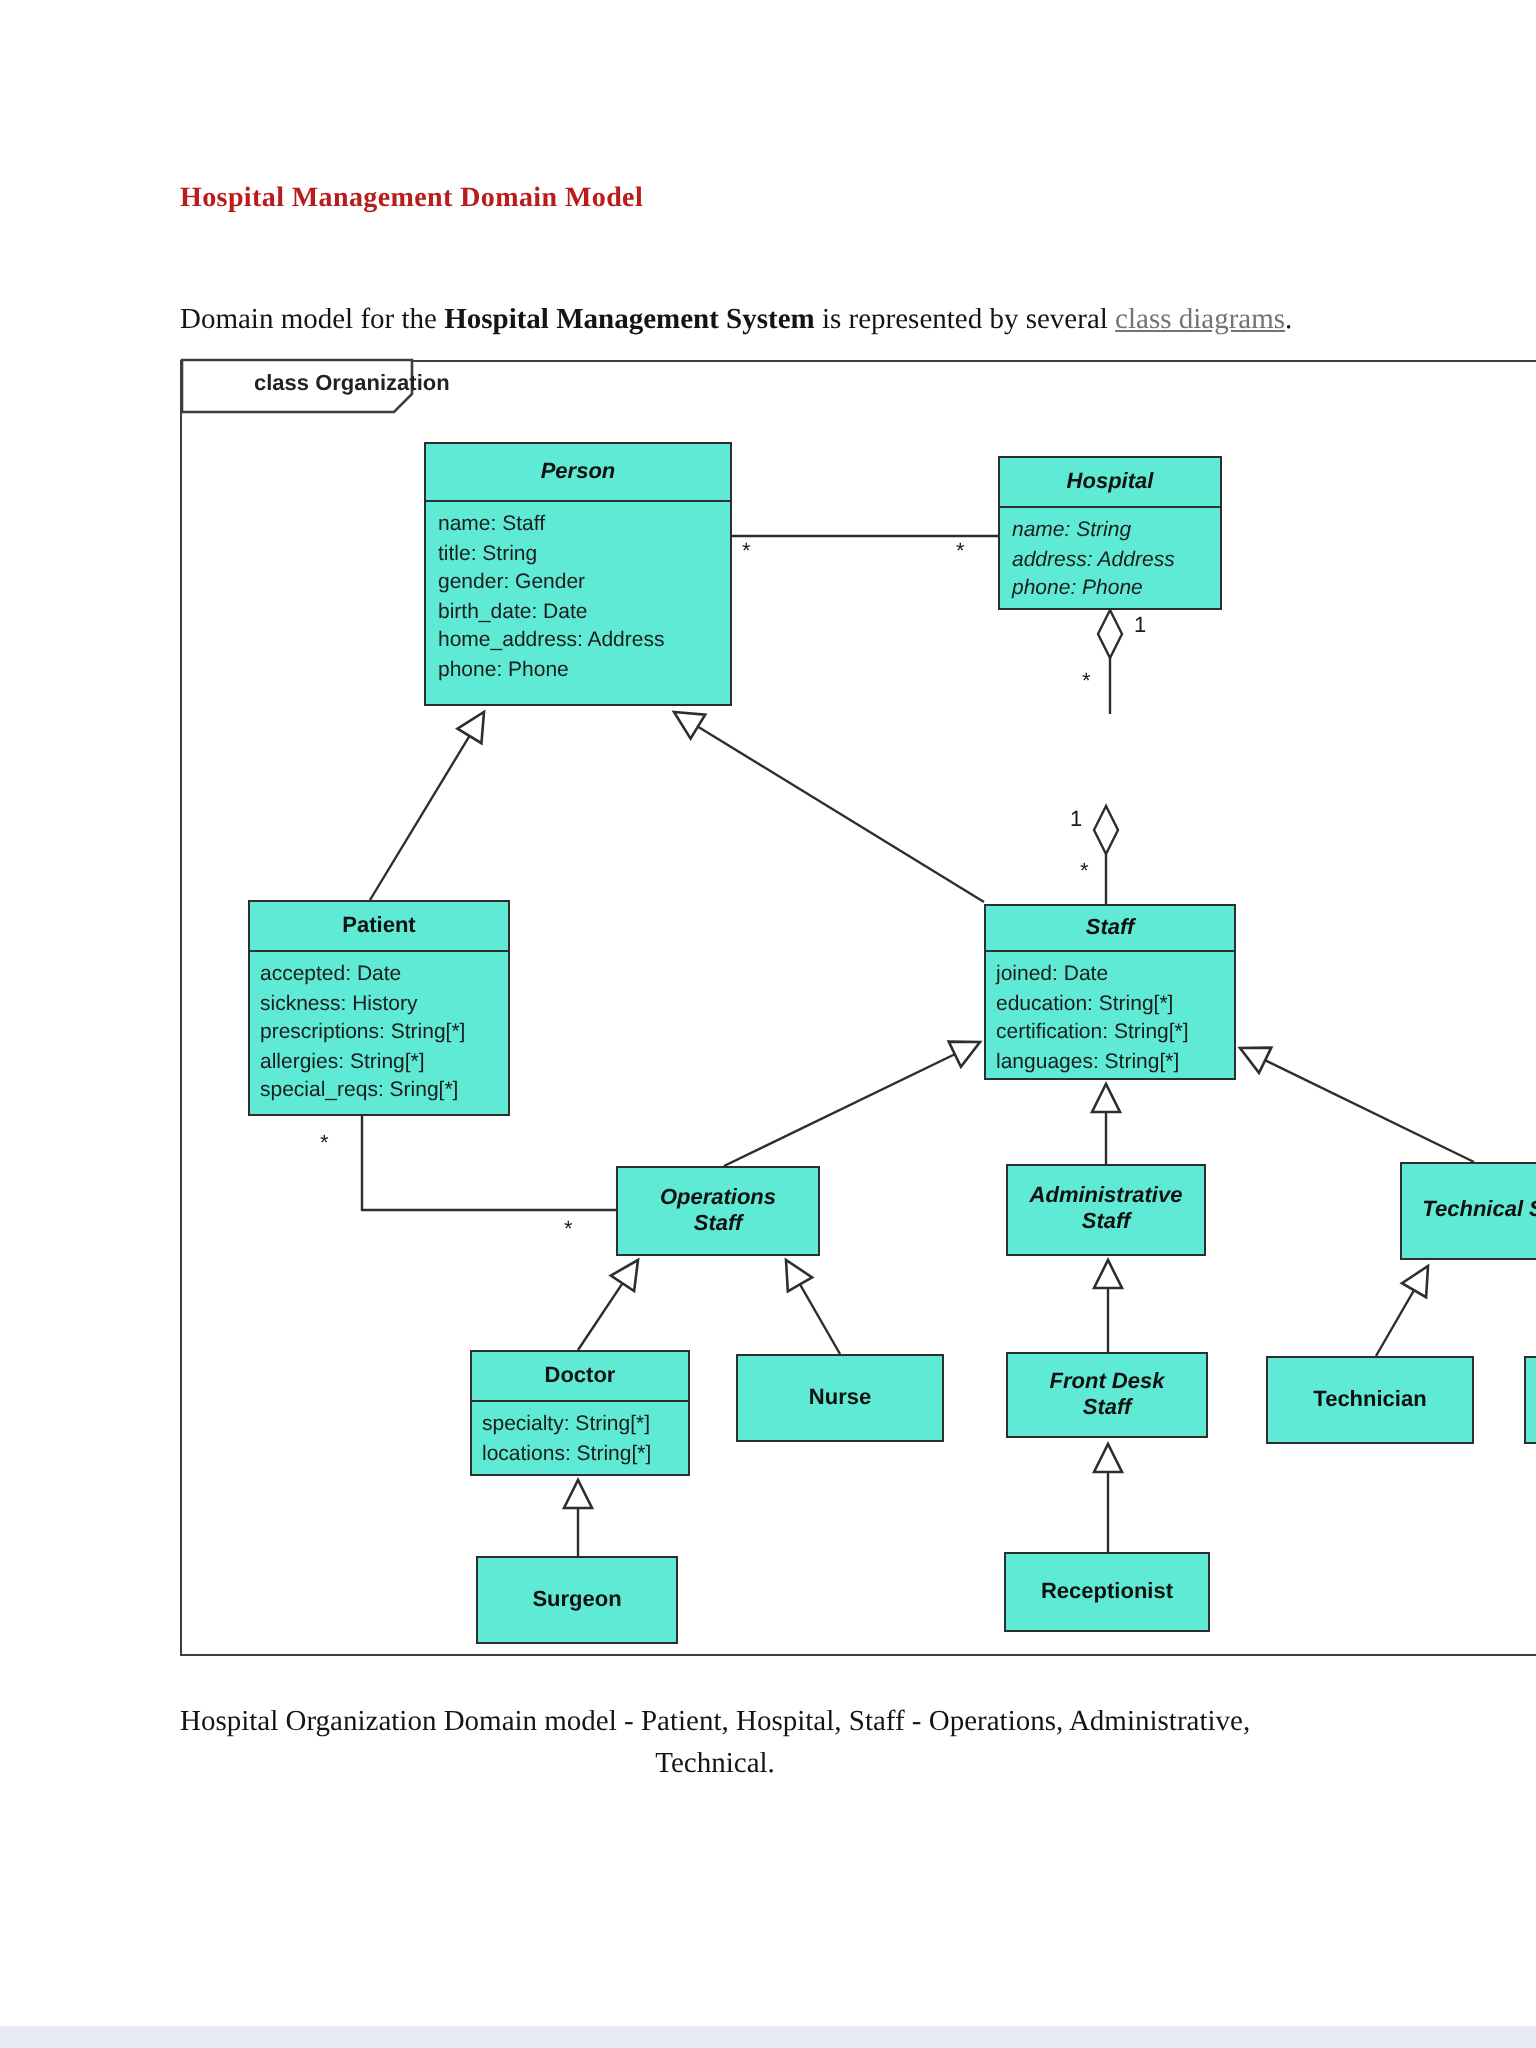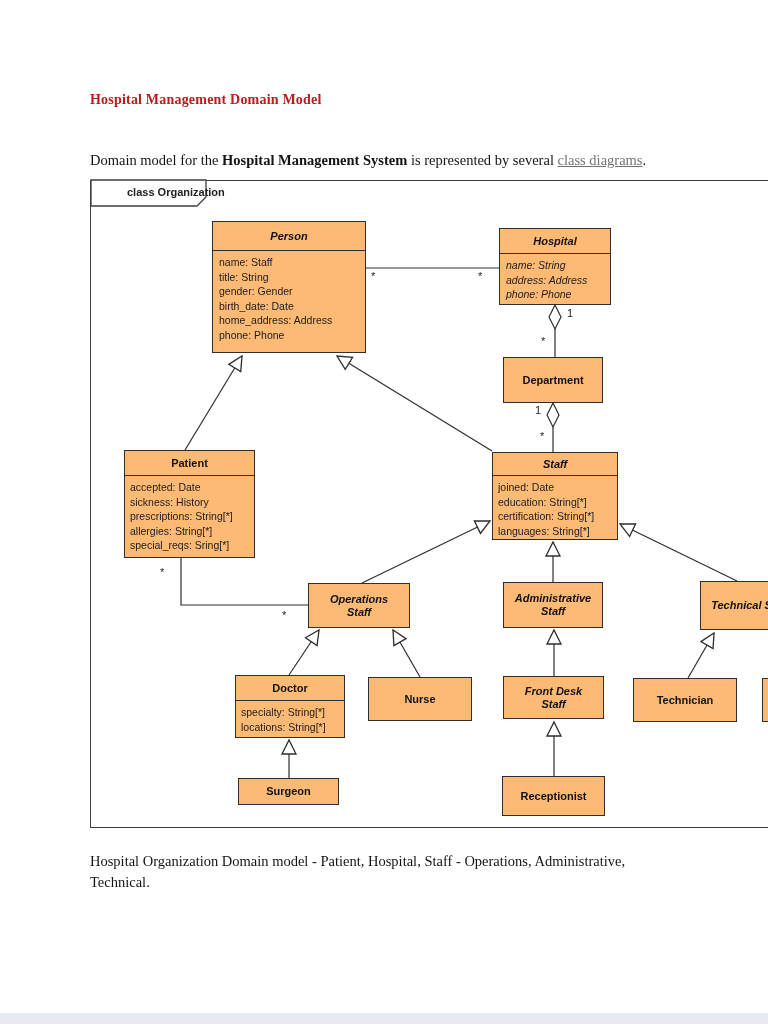--- a/index.html
+++ b/index.html
@@ -5,26 +5,26 @@
   html,body{margin:0;padding:0;background:#fff;}
   .page{position:relative;width:768px;height:1024px;background:#ffffff;overflow:hidden;
         font-family:"Liberation Sans",sans-serif;color:#1b1b1b;}
   .doc-title{position:absolute;left:90px;top:92px;font-family:"Liberation Serif",serif;
              font-size:14px;font-weight:bold;color:#b91c1c;letter-spacing:.2px;}
   .intro{position:absolute;left:90px;top:137px;font-family:"Liberation Serif",serif;
          font-size:14.5px;color:#141414;white-space:nowrap;}
   .intro .b{font-weight:bold;}
   .intro a{color:#737373;text-decoration:underline;cursor:pointer;}
   .caption{position:absolute;left:90px;top:851px;font-family:"Liberation Serif",serif;
-           font-size:14.5px;line-height:21px;color:#141414;}
+           font-size:14.5px;line-height:21px;color:#141414;text-align:center;}
   .frame{position:absolute;left:90px;top:180px;width:708px;height:648px;
          border:1.5px solid #3e3e3e;box-sizing:border-box;background:transparent;}
   .overlay{position:absolute;left:0;top:0;width:768px;height:1024px;pointer-events:none;}
   .frame-label{position:absolute;left:87px;top:186px;font-size:11px;font-weight:bold;color:#222;margin-left:40px;}
-  .cls{position:absolute;background:#fdba74;border:1.4px solid #2e2e2e;box-sizing:border-box;z-index:3;}
+  .cls{position:absolute;background:#5eead4;border:1.4px solid #2e2e2e;box-sizing:border-box;z-index:3;}
   .cls .hd{font-size:11px;font-weight:bold;color:#111;text-align:center;line-height:13px;
            display:flex;align-items:center;justify-content:center;padding:0 8px;}
   .cls.with-attrs .hd{border-bottom:1.2px solid #2e2e2e;}
   .cls.abstract .hd{font-style:italic;}
   .cls .bd{padding:4px 2px 0 6px;}
   .cls .attr{font-size:10.5px;line-height:14.6px;color:#1c1c1c;white-space:nowrap;}
   .cls.name-only{display:flex;align-items:center;justify-content:center;}
   .mult{position:absolute;font-size:11px;color:#1c1c1c;z-index:4;}
   .bottom-strip{position:absolute;left:0;top:1013px;width:768px;height:11px;background:#e7ebf1;}
 </style>
@@ -89,23 +89,20 @@
 
   <div class="cls with-attrs" style="left:499px;top:228px;width:112px;height:77px;font-style:italic;">
     <div class="hd" style="height:24px;">Hospital</div>
     <div class="bd">
       <div class="attr">name: String</div>
       <div class="attr">address: Address</div>
       <div class="attr">phone: Phone</div>
     </div>
   </div>
 
-  <div class="cls name-only" style="left:503px;top:357px;width:100px;height:46px;">
-    <div class="hd">Department</div>
-  </div>
 
   <div class="cls with-attrs abstract" style="left:492px;top:452px;width:126px;height:88px;">
     <div class="hd" style="height:22px;">Staff</div>
     <div class="bd" style="padding-left:5px;">
       <div class="attr">joined: Date</div>
       <div class="attr">education: String[*]</div>
       <div class="attr">certification: String[*]</div>
       <div class="attr">languages: String[*]</div>
     </div>
   </div>
@@ -148,21 +145,21 @@
   <div class="cls name-only" style="left:503px;top:676px;width:101px;height:43px;font-style:italic;">
     <div class="hd" style="padding:0 14px;">Front Desk Staff</div>
   </div>
 
   <div class="cls name-only" style="left:633px;top:678px;width:104px;height:44px;">
     <div class="hd">Technician</div>
   </div>
 
   <div class="cls" style="left:762px;top:678px;width:40px;height:44px;"></div>
 
-  <div class="cls name-only" style="left:238px;top:778px;width:101px;height:27px;">
+  <div class="cls name-only" style="left:238px;top:778px;width:101px;height:44px;">
     <div class="hd">Surgeon</div>
   </div>
 
   <div class="cls name-only" style="left:502px;top:776px;width:103px;height:40px;">
     <div class="hd">Receptionist</div>
   </div>
 
   <span class="mult" style="left:371px;top:270px;">*</span>
   <span class="mult" style="left:478px;top:270px;">*</span>
   <span class="mult" style="left:567px;top:307px;">1</span>

